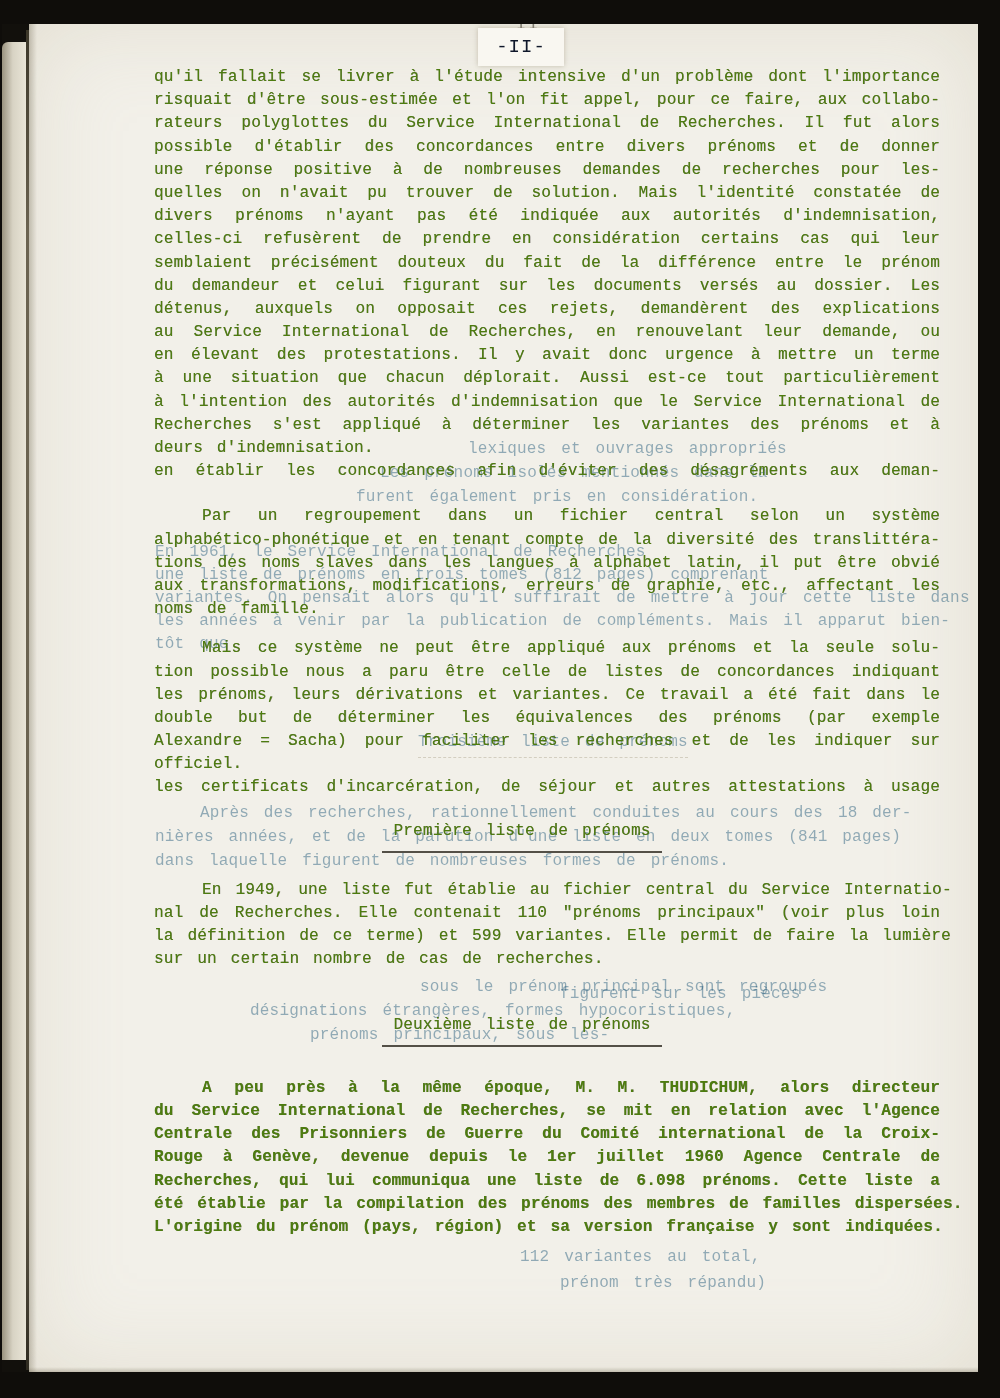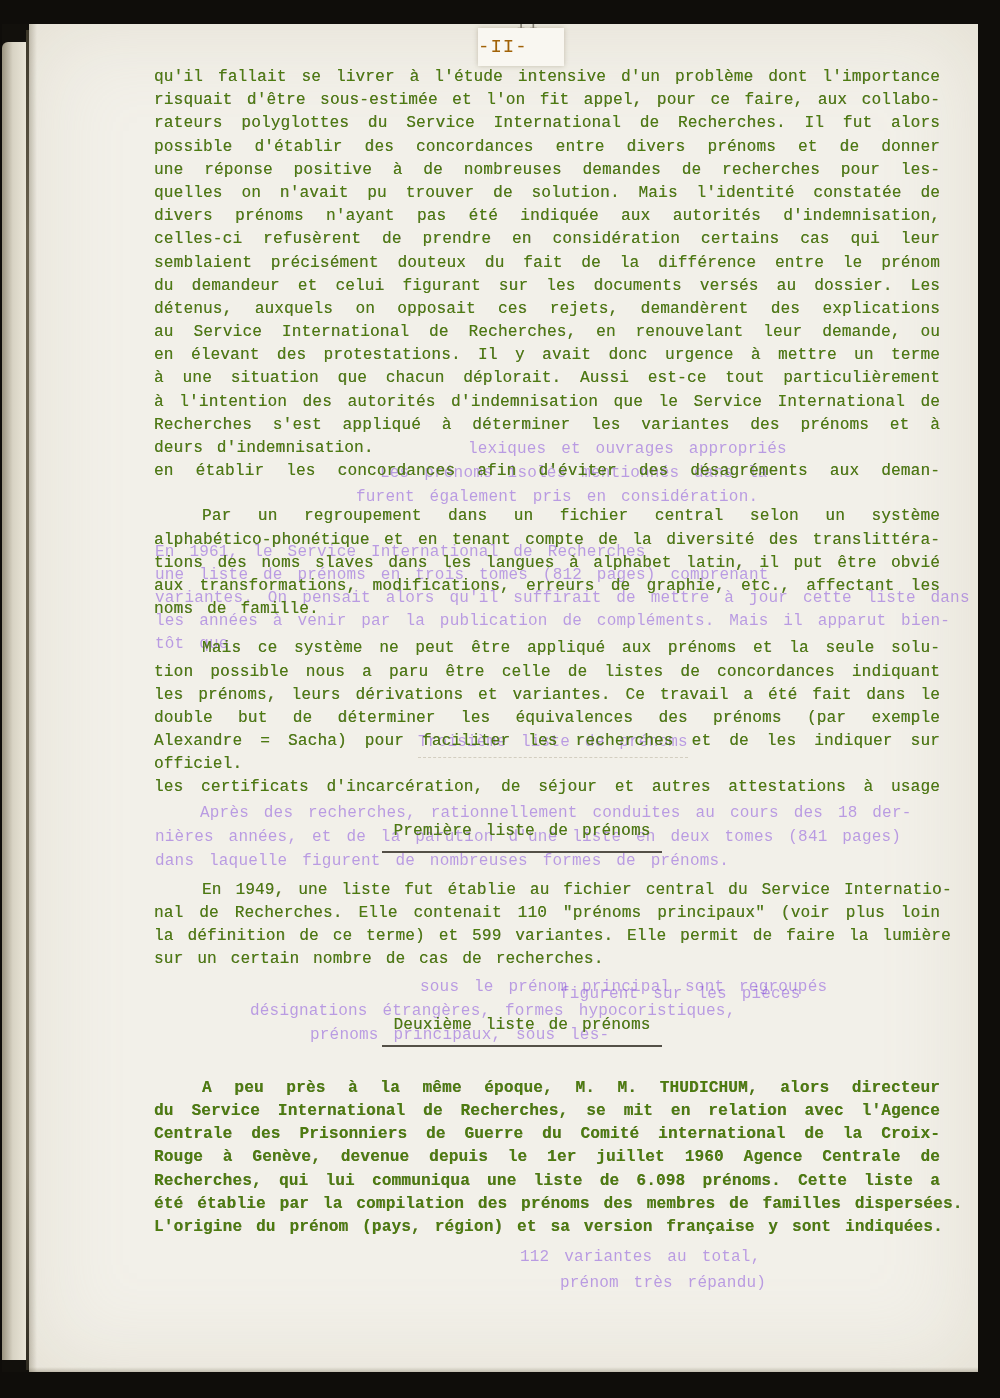--- a/index.html
+++ b/index.html
@@ -36,22 +36,22 @@
   .band{position:absolute;background:#0f0d0a;z-index:10;}
   .band-top{left:0;top:0;width:1000px;height:24px;}
   .band-bottom{left:0;top:1372px;width:1000px;height:26px;}
   .band-right{left:978px;top:0;width:22px;height:1398px;}
   .band-left{left:0;top:0;width:2px;height:1398px;}
 
   
   .page-number-patch{
     position:absolute;left:449px;top:5px;width:86px;height:38px;
     background:#f9f7f1;box-shadow:0 0 5px rgba(130,120,90,.4);
-    display:flex;align-items:center;justify-content:flex-start;
-    font-size:19px;letter-spacing:1px;color:#a16207;z-index:4;
+    display:flex;align-items:center;justify-content:center;
+    font-size:19px;letter-spacing:1px;color:#0f172a;z-index:4;
   }
   .ghost-numeral{
     position:absolute;left:487px;top:-8px;font-size:17px;color:#5d584e;
     opacity:.75;letter-spacing:2px;z-index:3;
   }
 
   
   .text-col{
     position:absolute;left:125px;top:43px;width:786px;z-index:5;
     color:#4d7c0f;font-size:16px;letter-spacing:.2px;word-spacing:4px;
@@ -72,21 +72,21 @@
   .section-heading{transform:translateX(-25px);text-align:center;}
   .section-heading .ht{line-height:23.2px;display:inline-block;}
   .heading-underline{
     width:280px;height:0;border-top:2px solid #433e35;margin:8px auto 0;
     opacity:.9;
   }
 
   
   .ghost-layer{position:absolute;left:0;top:0;width:100%;height:100%;z-index:1;}
   .ghost-fragment{
-    position:absolute;color:#6d28d9;opacity:.42;filter:blur(.55px);
+    position:absolute;color:#0c4a6e;opacity:.42;filter:blur(.55px);
     font-size:16px;word-spacing:5px;letter-spacing:.2px;white-space:nowrap;
   }
   .ghost-fragment.ul{border-bottom:1px dashed #aaa189;padding-bottom:6px;}
 </style>
 </head>
 <body>
 
 <div class="scan">
 
   <div class="adjacent-page"></div>

